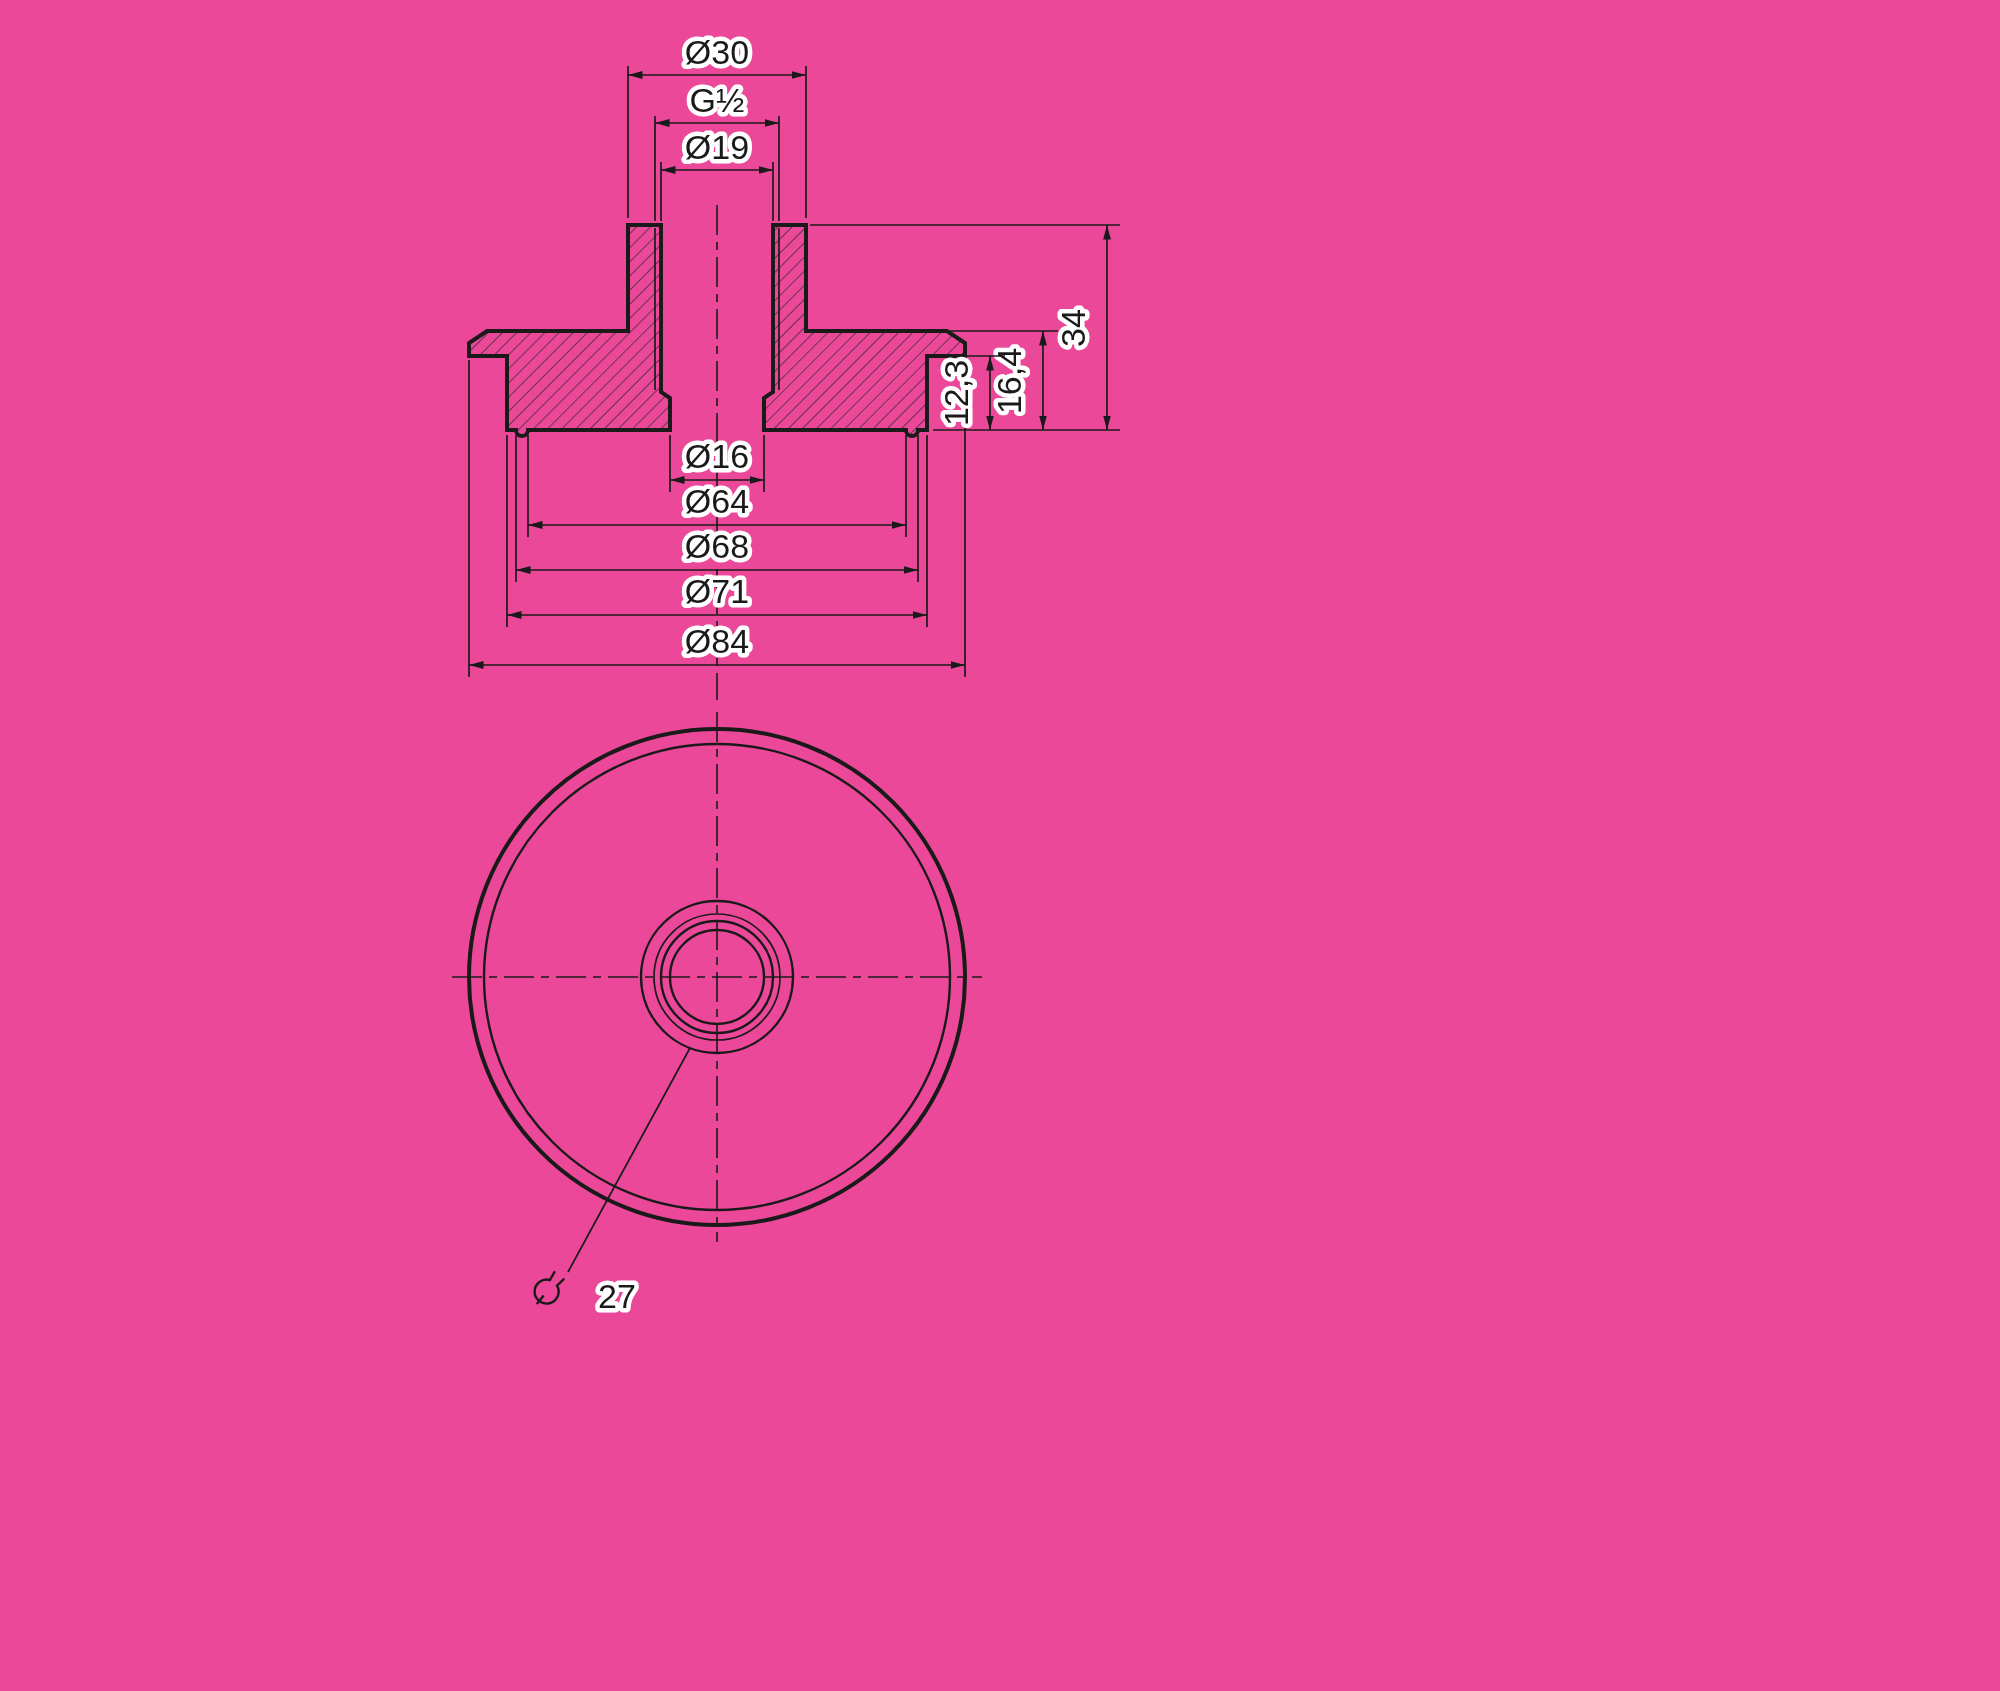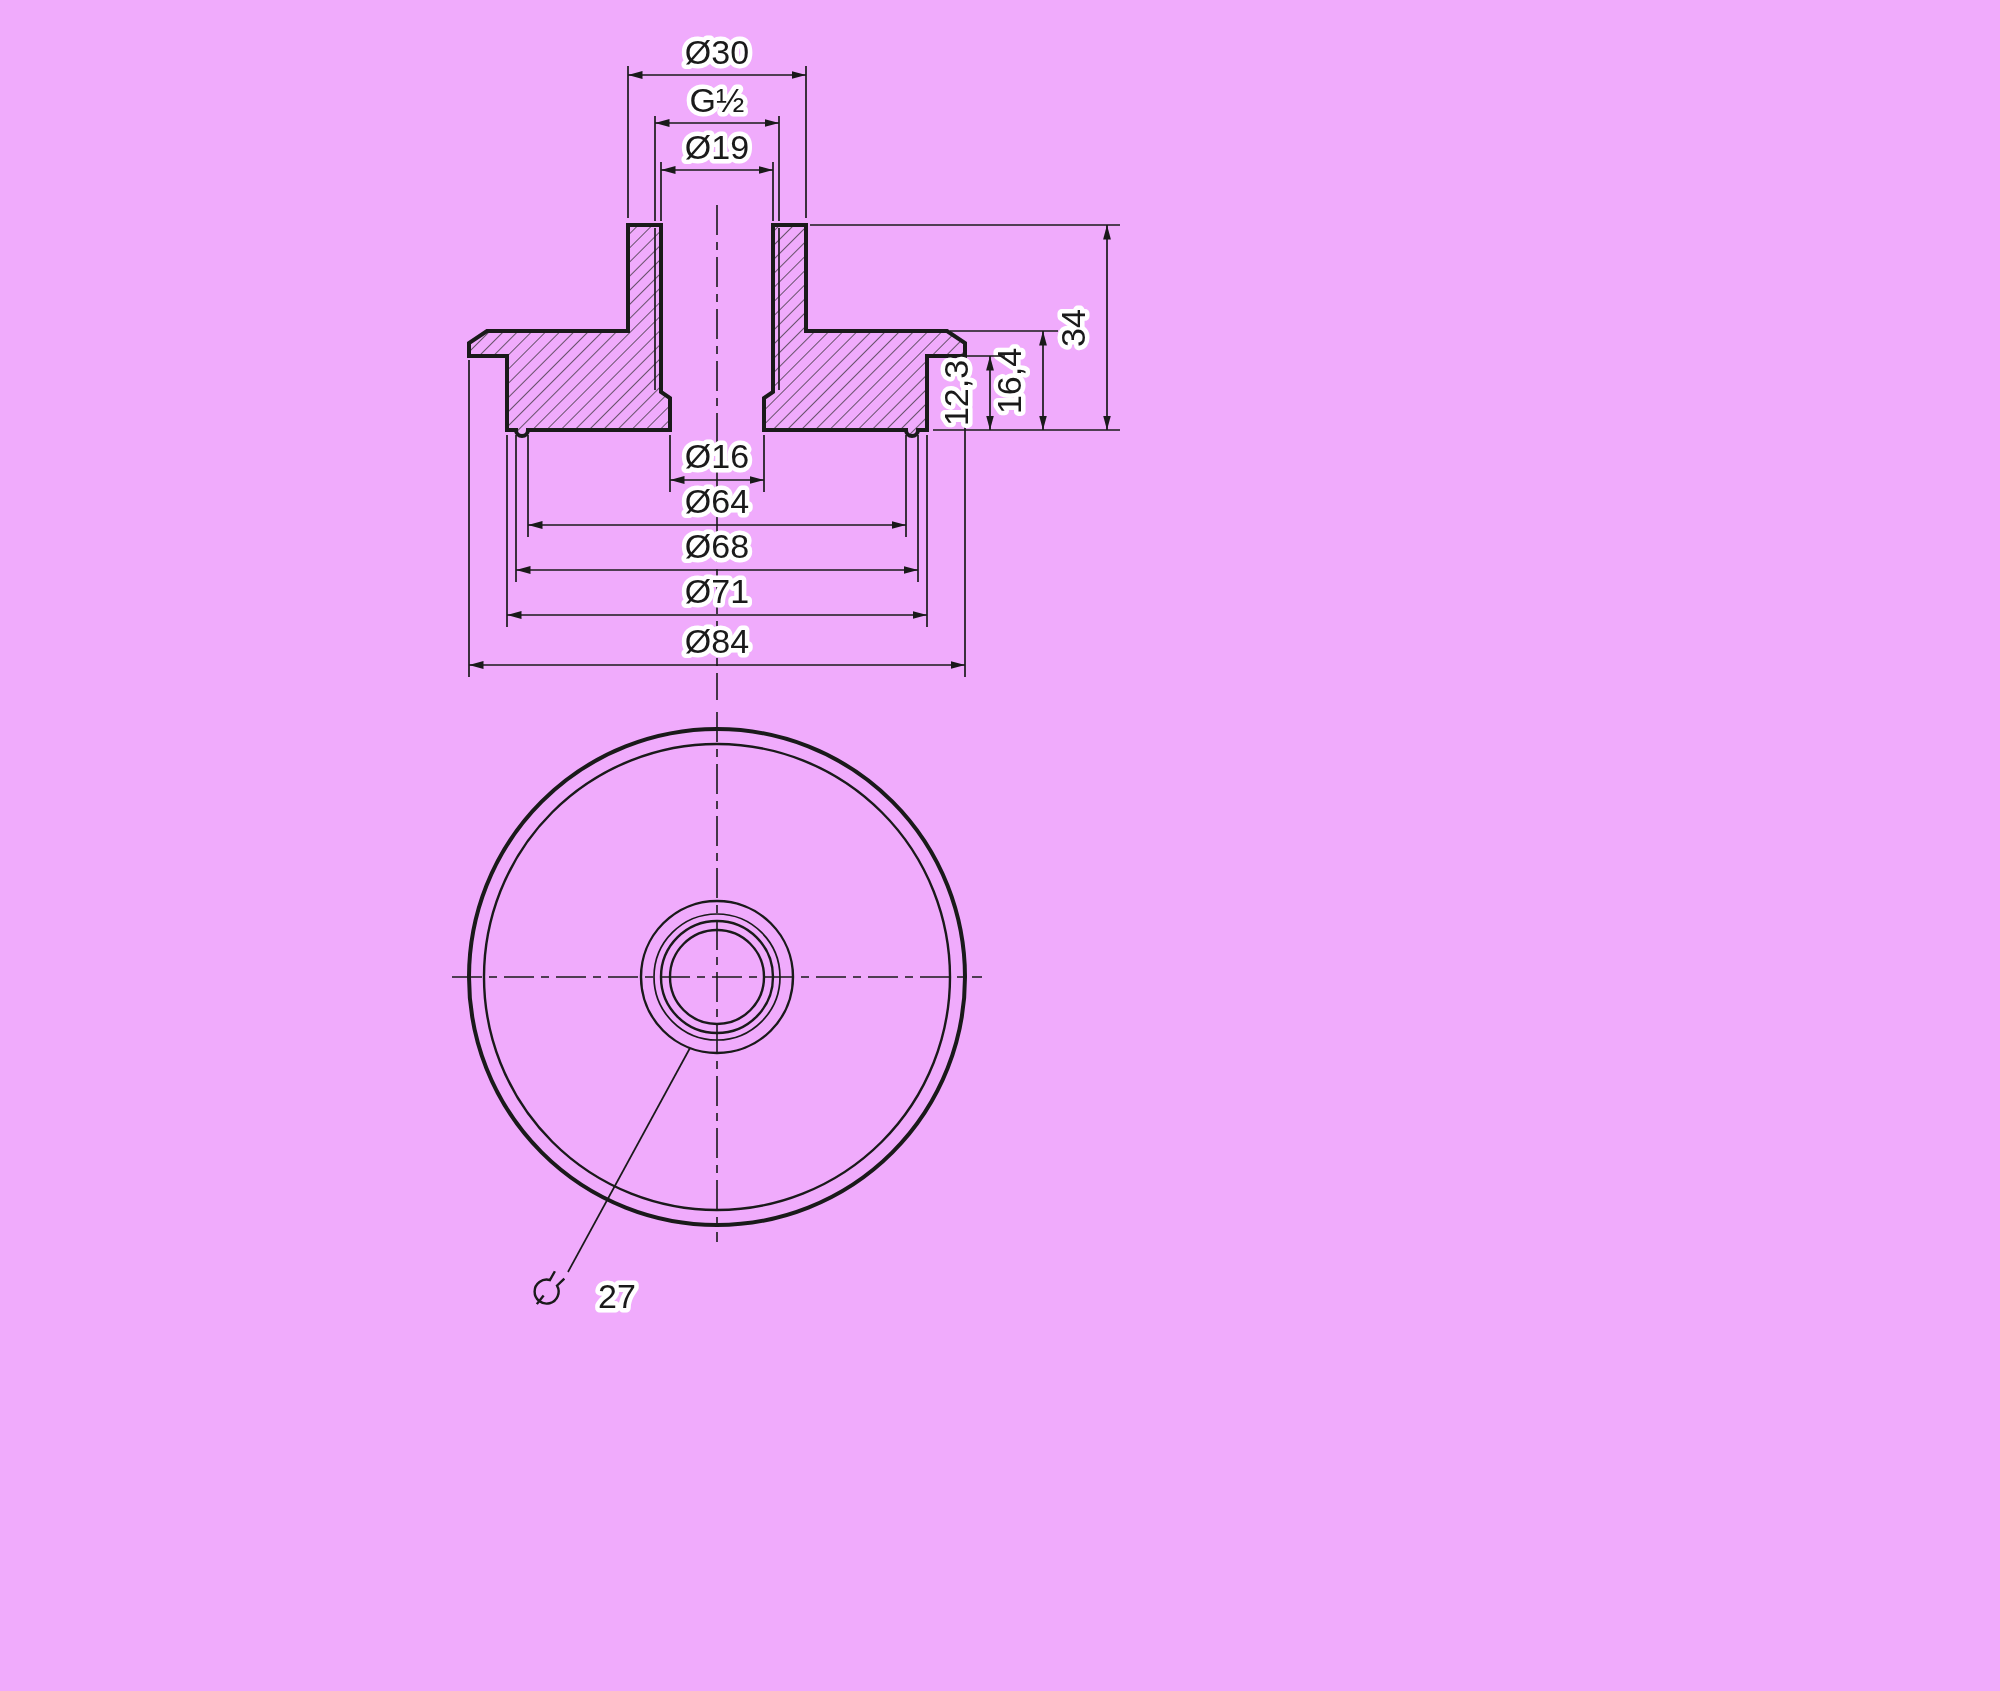--- a/index.html
+++ b/index.html
@@ -1,18 +1,18 @@
 <!DOCTYPE html>
 <html><head>
 <meta charset="utf-8">
 <style>
   html, body { margin: 0; padding: 0; background: #ffffff; }
   .canvas {
     width: 2000px; height: 1691px;
-    position: relative; background: #f0abfc;
+    position: relative; background: #ec4899;
     font-family: "Liberation Sans", sans-serif;
   }
   svg { display: block; }
   text {
     font-family: "Liberation Sans", sans-serif;
     fill: #1a1a1a;
   }
   .dim-text {
     font-size: 34px;
     text-anchor: middle;

